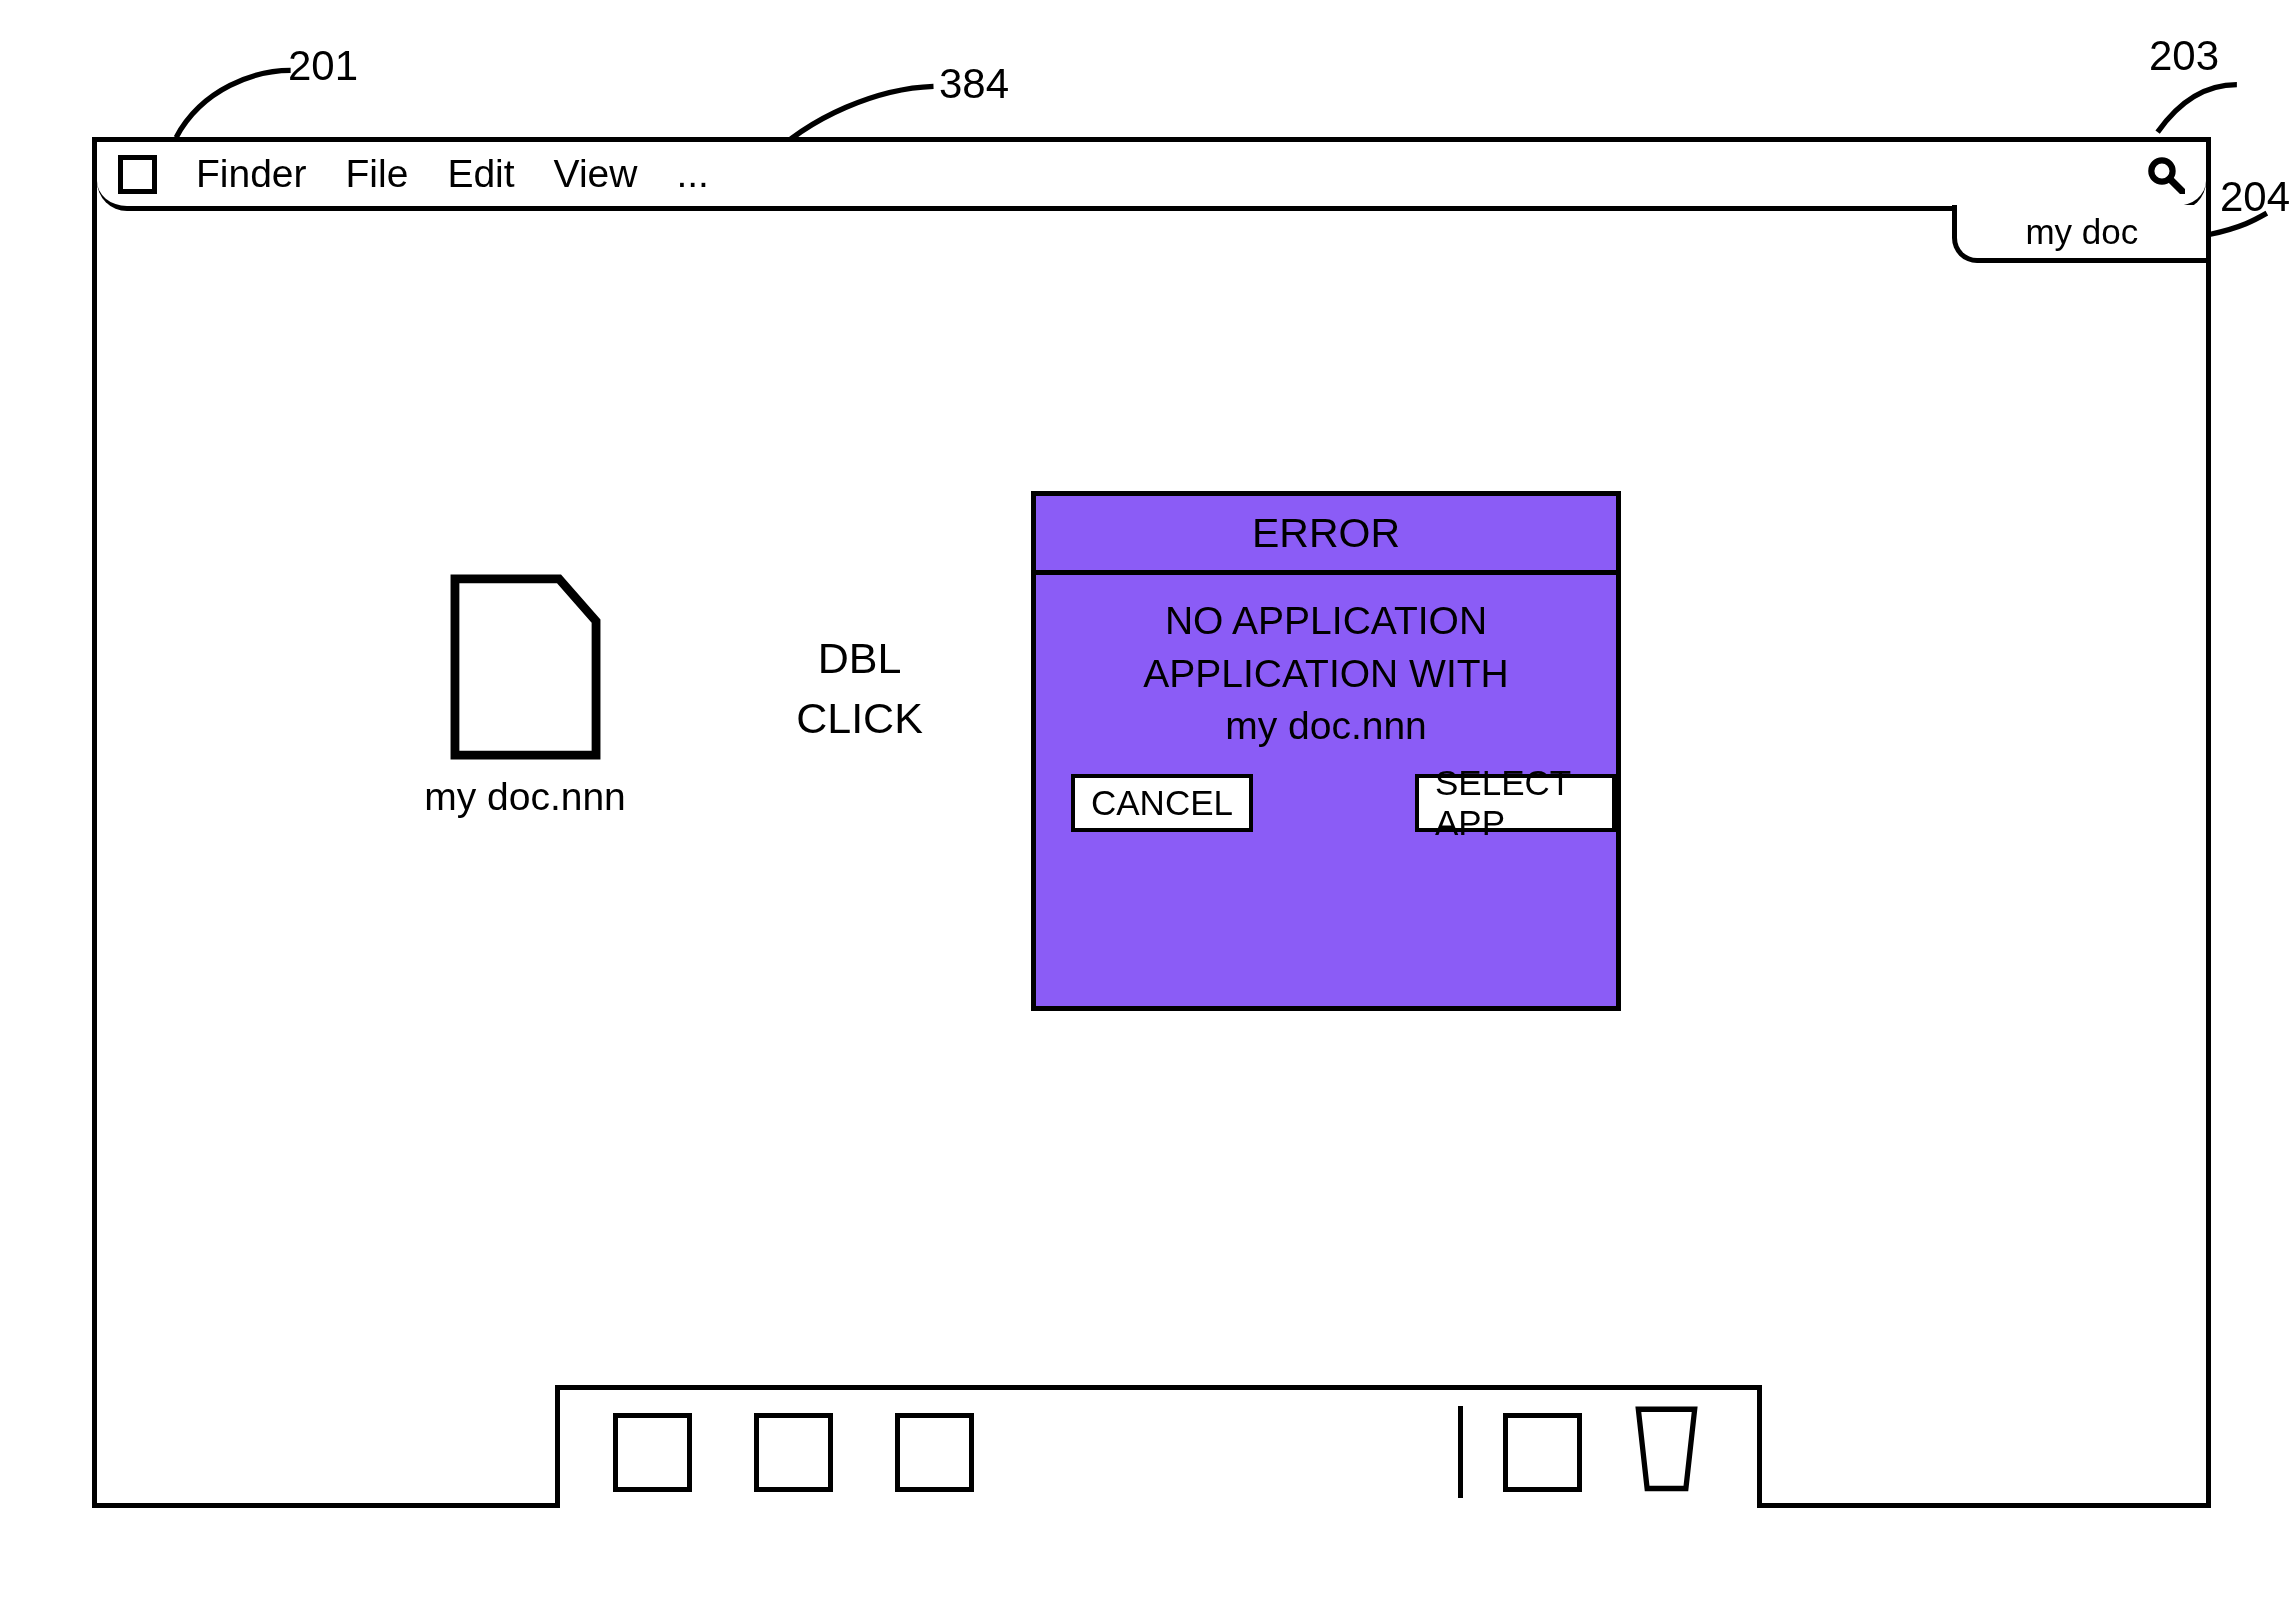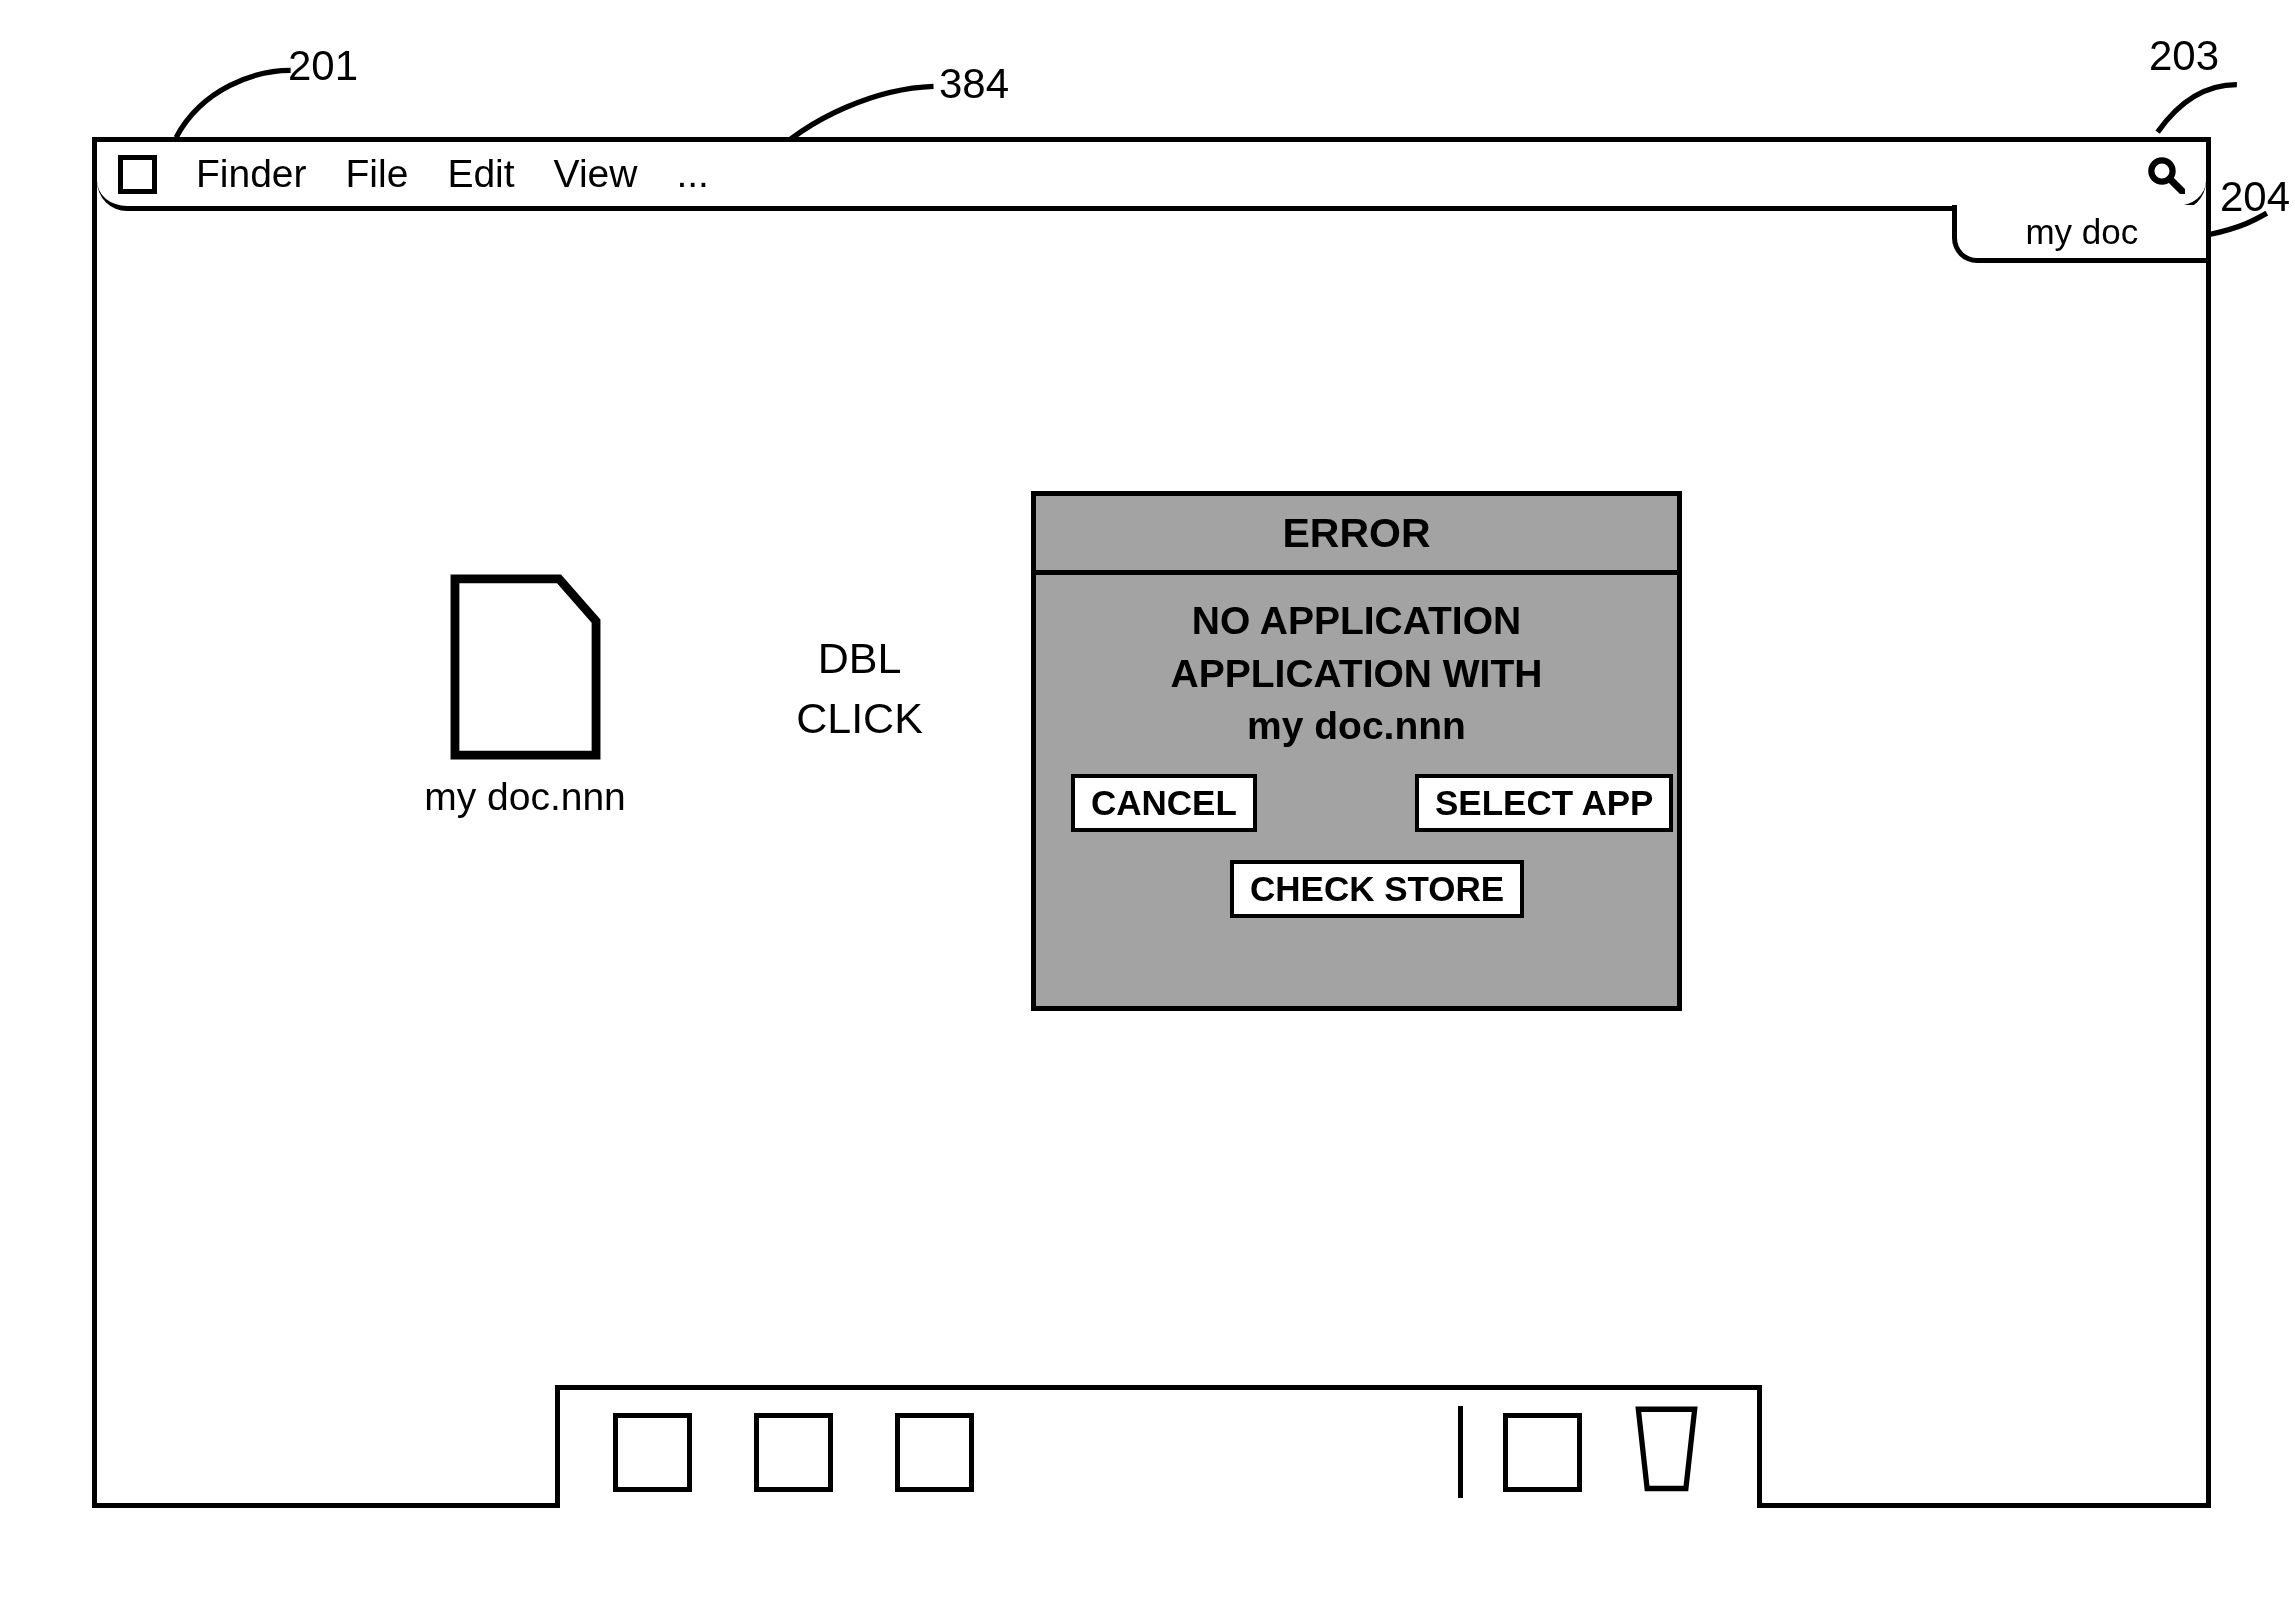--- a/index.html
+++ b/index.html
@@ -70,25 +70,24 @@
 .file-name { font-size: 39px; margin-top: 10.6px; }
 
 
 .action-group { position: absolute; left: 560px; top: 493px; width: 396px; }
 .action-text  { position: absolute; top: -7px; left: 132px; width: 141px; text-align: center; font-size: 43px; line-height: 1.4; }
 
 
 .dialog {
   position: absolute;
   left: 934px; top: 349px;
-  width: 651px; height: 520px;
-  border: 5.3px solid #000;
-  box-sizing: border-box;
-  background: #a3a3a3;
-  font-weight: bold;
+  width: 590px; height: 520px;
+  border: 5.3px solid #000;
+  box-sizing: border-box;
+  background: #8b5cf6;
 }
 .dialog-title {
   height: 79px;
   border-bottom: 5.3px solid #000;
   box-sizing: border-box;
   display: flex; align-items: center; justify-content: center;
   font-size: 41px;
 }
 .dialog-body {
   text-align: center;
@@ -232,21 +231,20 @@
   <div class="dialog">
     <div class="dialog-title">ERROR</div>
     <div class="dialog-body">
       <span>NO APPLICATION</span><br>
       <span>APPLICATION WITH</span><br>
       <span>my doc.nnn</span>
     </div>
     <div class="dialog-buttons">
       <div class="dlg-btn" style="left:35px;  top:21px;">CANCEL</div>
       <div class="dlg-btn" style="left:379px; top:21px;">SELECT APP</div>
-      <div class="dlg-btn" style="left:194px; top:107px;">CHECK STORE</div>
     </div>
   </div>
 
   <div class="dock">
     <div class="dock-slot" style="left:53px;"></div>
     <div class="dock-slot" style="left:194px;"></div>
     <div class="dock-slot" style="left:335px;"></div>
     <div class="dock-divider" style="left:898px;"></div>
     <div class="dock-slot" style="left:943px;"></div>
     <svg class="trash" style="left:1066px;" width="81" height="92" viewBox="0 0 92 104">

